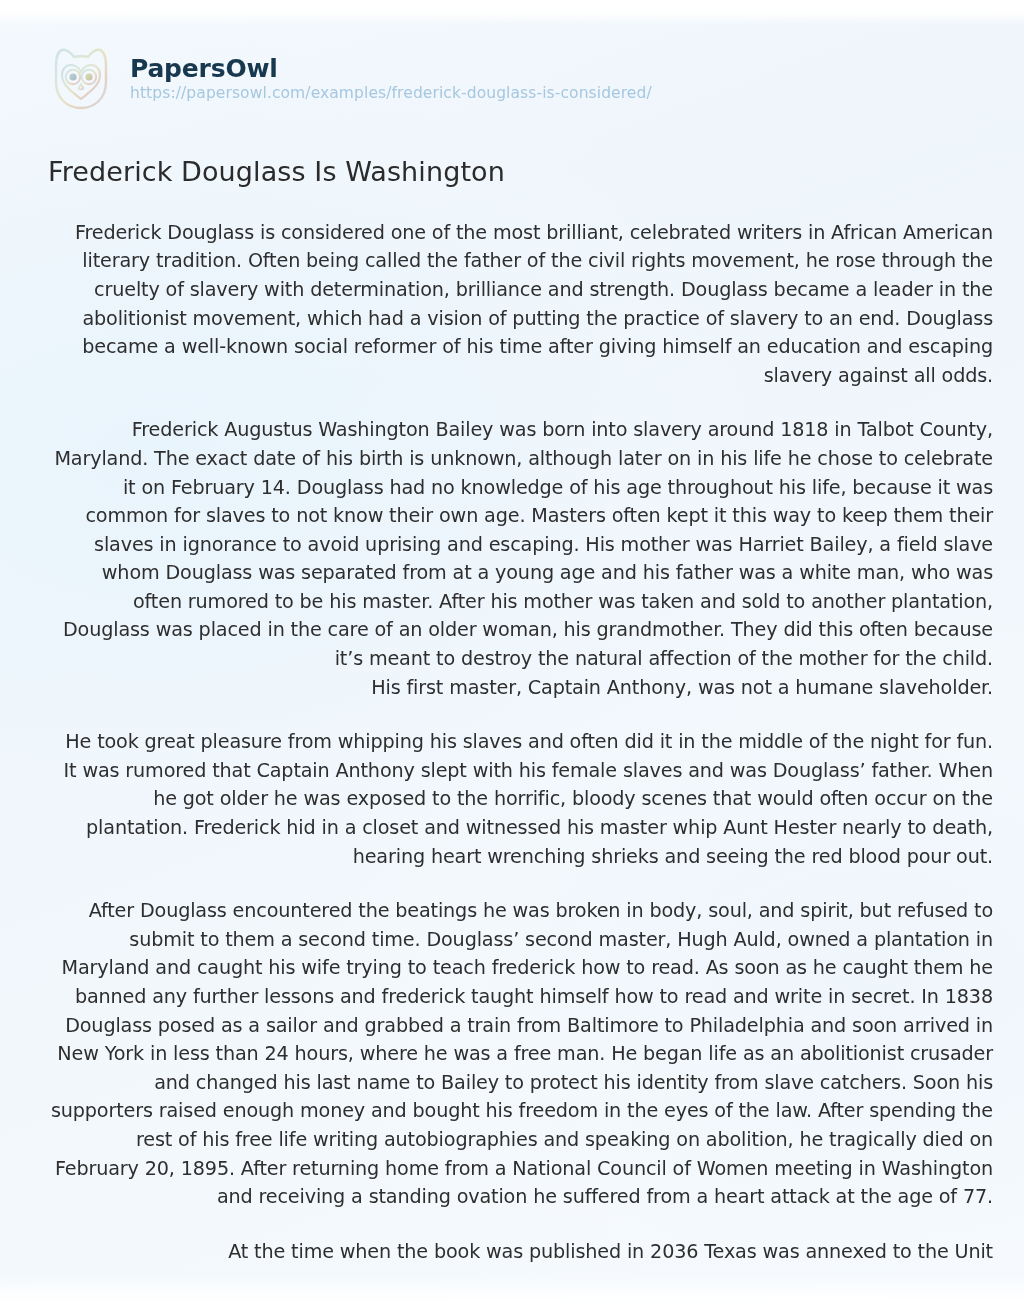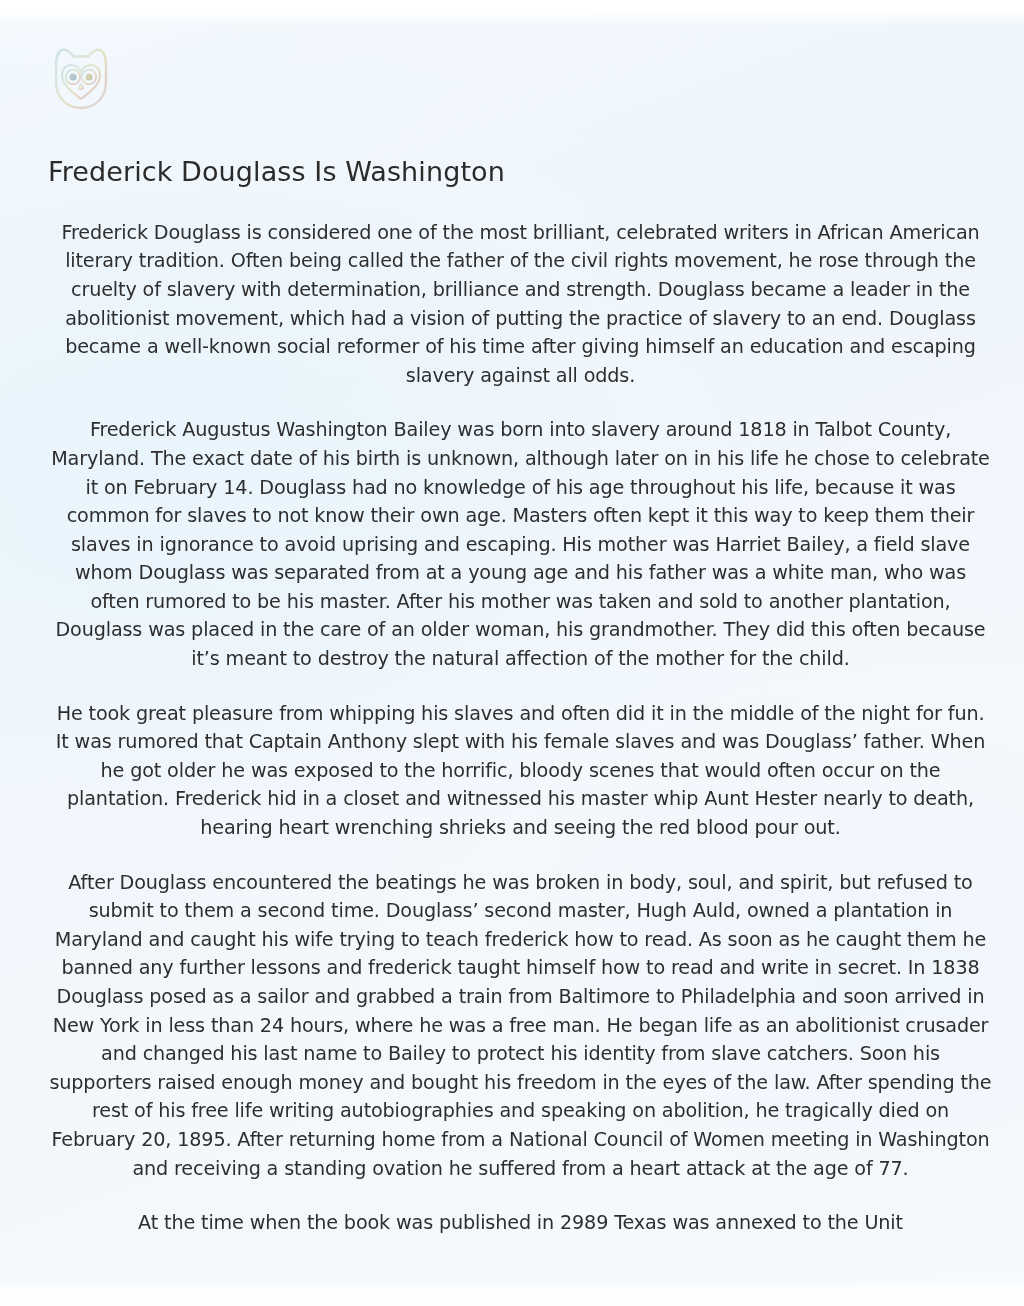--- a/index.html
+++ b/index.html
@@ -105,21 +105,21 @@
     margin: 30px 0 0 8px;
     width: 945px;
   }
   .para {
     font-family: "DejaVu Sans", sans-serif;
     font-size: 19.2px;
     line-height: 28.6px;
     color: #2e2e2e;
     margin: 0 0 26px 0;
     letter-spacing: -0.15px;
-    text-align: center;
+    text-align: right;
   }
   .para.last {
     margin-bottom: 0;
   }
   .para .nl { display: block; }
 </style>
 </head>
 <body>
 
 <div class="page">
@@ -151,32 +151,37 @@
           <path d="M31 53 C22 46 12 39 12 29 C12 23 16 19 21 19 C25 19 29 22 31 26 C33 22 37 19 41 19 C46 19 50 23 50 29 C50 39 40 46 31 53 Z" fill="none" stroke="url(#owlOutline)" stroke-width="2.2" stroke-linejoin="round"></path>
 
           <circle cx="23" cy="31" r="7.2" fill="none" stroke="url(#owlOutline)" stroke-width="2"></circle>
           <circle cx="23" cy="31" r="3.6" fill="url(#eyeL)"></circle>
           <circle cx="39" cy="31" r="7.2" fill="none" stroke="url(#owlOutline)" stroke-width="2"></circle>
           <circle cx="39" cy="31" r="3.6" fill="url(#eyeR)"></circle>
 
           <path d="M31 38 L28.6 42.5 C30 43.6 32 43.6 33.4 42.5 Z" fill="none" stroke="url(#owlOutline)" stroke-width="1.8" stroke-linejoin="round"></path>
         </svg>
       </span>
+      <div class="brand-text">
+        <div class="brand-name">PapersOwl</div>
+        <div class="brand-url">https://papersowl.com/examples/frederick-douglass-is-considered/</div>
+      </div>
     </div>
 
     <h1 class="doc-title">Frederick Douglass Is Washington</h1>
 
     <div class="body-copy">
       <p class="para">Frederick Douglass is considered one of the most brilliant, celebrated writers in African American literary tradition. Often being called the father of the civil rights movement, he rose through the cruelty of slavery with determination, brilliance and strength. Douglass became a leader in the abolitionist movement, which had a vision of putting the practice of slavery to an end. Douglass became a well-known social reformer of his time after giving himself an education and escaping slavery against all odds.</p>
 
       <p class="para">
         <span>Frederick Augustus Washington Bailey was born into slavery around 1818 in Talbot County, Maryland. The exact date of his birth is unknown, although later on in his life he chose to celebrate it on February 14. Douglass had no knowledge of his age throughout his life, because it was common for slaves to not know their own age. Masters often kept it this way to keep them their slaves in ignorance to avoid uprising and escaping. His mother was Harriet Bailey, a field slave whom Douglass was separated from at a young age and his father was a white man, who was often rumored to be his master. After his mother was taken and sold to another plantation, Douglass was placed in the care of an older woman, his grandmother. They did this often because it’s meant to destroy the natural affection of the mother for the child.</span>
+        <span class="nl">His first master, Captain Anthony, was not a humane slaveholder.</span>
       </p>
 
       <p class="para">He took great pleasure from whipping his slaves and often did it in the middle of the night for fun. It was rumored that Captain Anthony slept with his female slaves and was Douglass’ father. When he got older he was exposed to the horrific, bloody scenes that would often occur on the plantation. Frederick hid in a closet and witnessed his master whip Aunt Hester nearly to death, hearing heart wrenching shrieks and seeing the red blood pour out.</p>
 
       <p class="para">After Douglass encountered the beatings he was broken in body, soul, and spirit, but refused to submit to them a second time. Douglass’ second master, Hugh Auld, owned a plantation in Maryland and caught his wife trying to teach frederick how to read. As soon as he caught them he banned any further lessons and frederick taught himself how to read and write in secret. In 1838 Douglass posed as a sailor and grabbed a train from Baltimore to Philadelphia and soon arrived in New York in less than 24 hours, where he was a free man. He began life as an abolitionist crusader and changed his last name to Bailey to protect his identity from slave catchers. Soon his supporters raised enough money and bought his freedom in the eyes of the law. After spending the rest of his free life writing autobiographies and speaking on abolition, he tragically died on February 20, 1895. After returning home from a National Council of Women meeting in Washington and receiving a standing ovation he suffered from a heart attack at the age of 77.</p>
 
-      <p class="para last">At the time when the book was published in 2989 Texas was annexed to the Unit</p>
+      <p class="para last">At the time when the book was published in 2036 Texas was annexed to the Unit</p>
     </div>
 
   </div>
 </div>
 
 </body></html>

